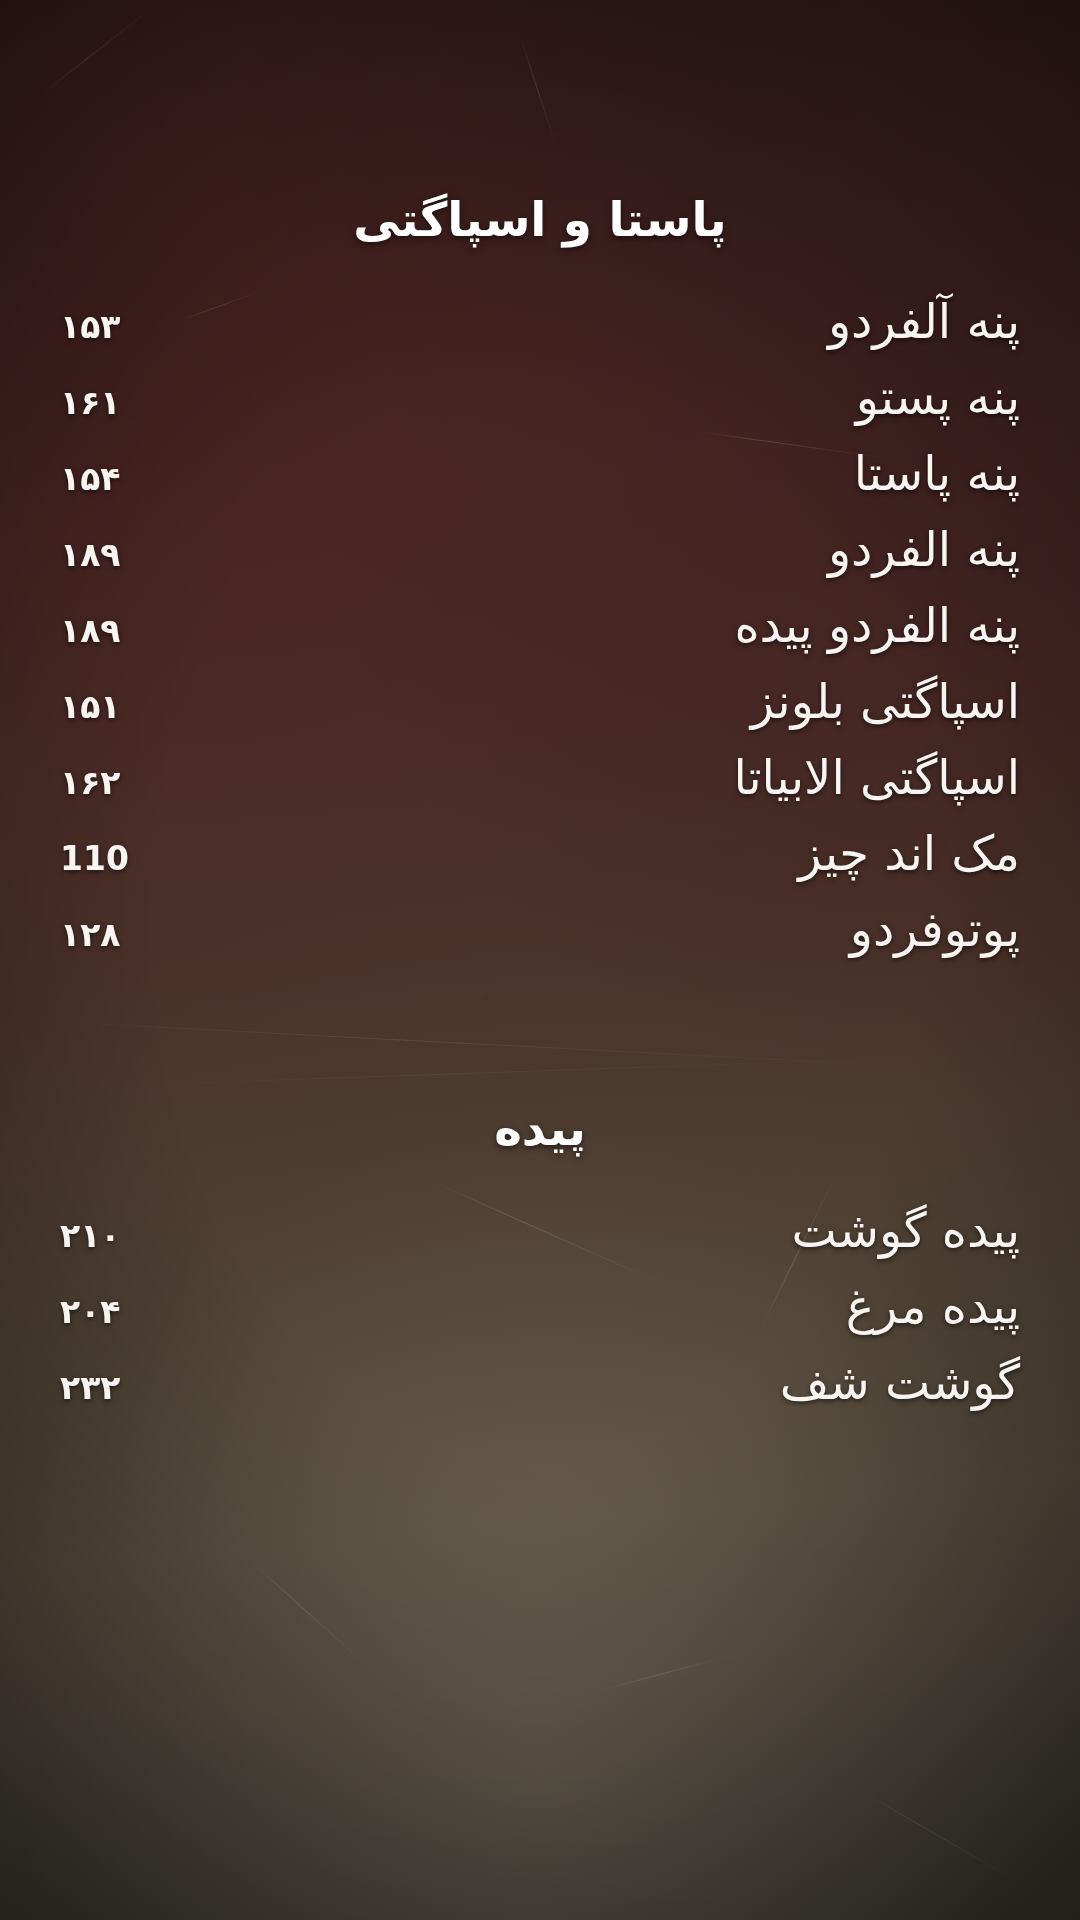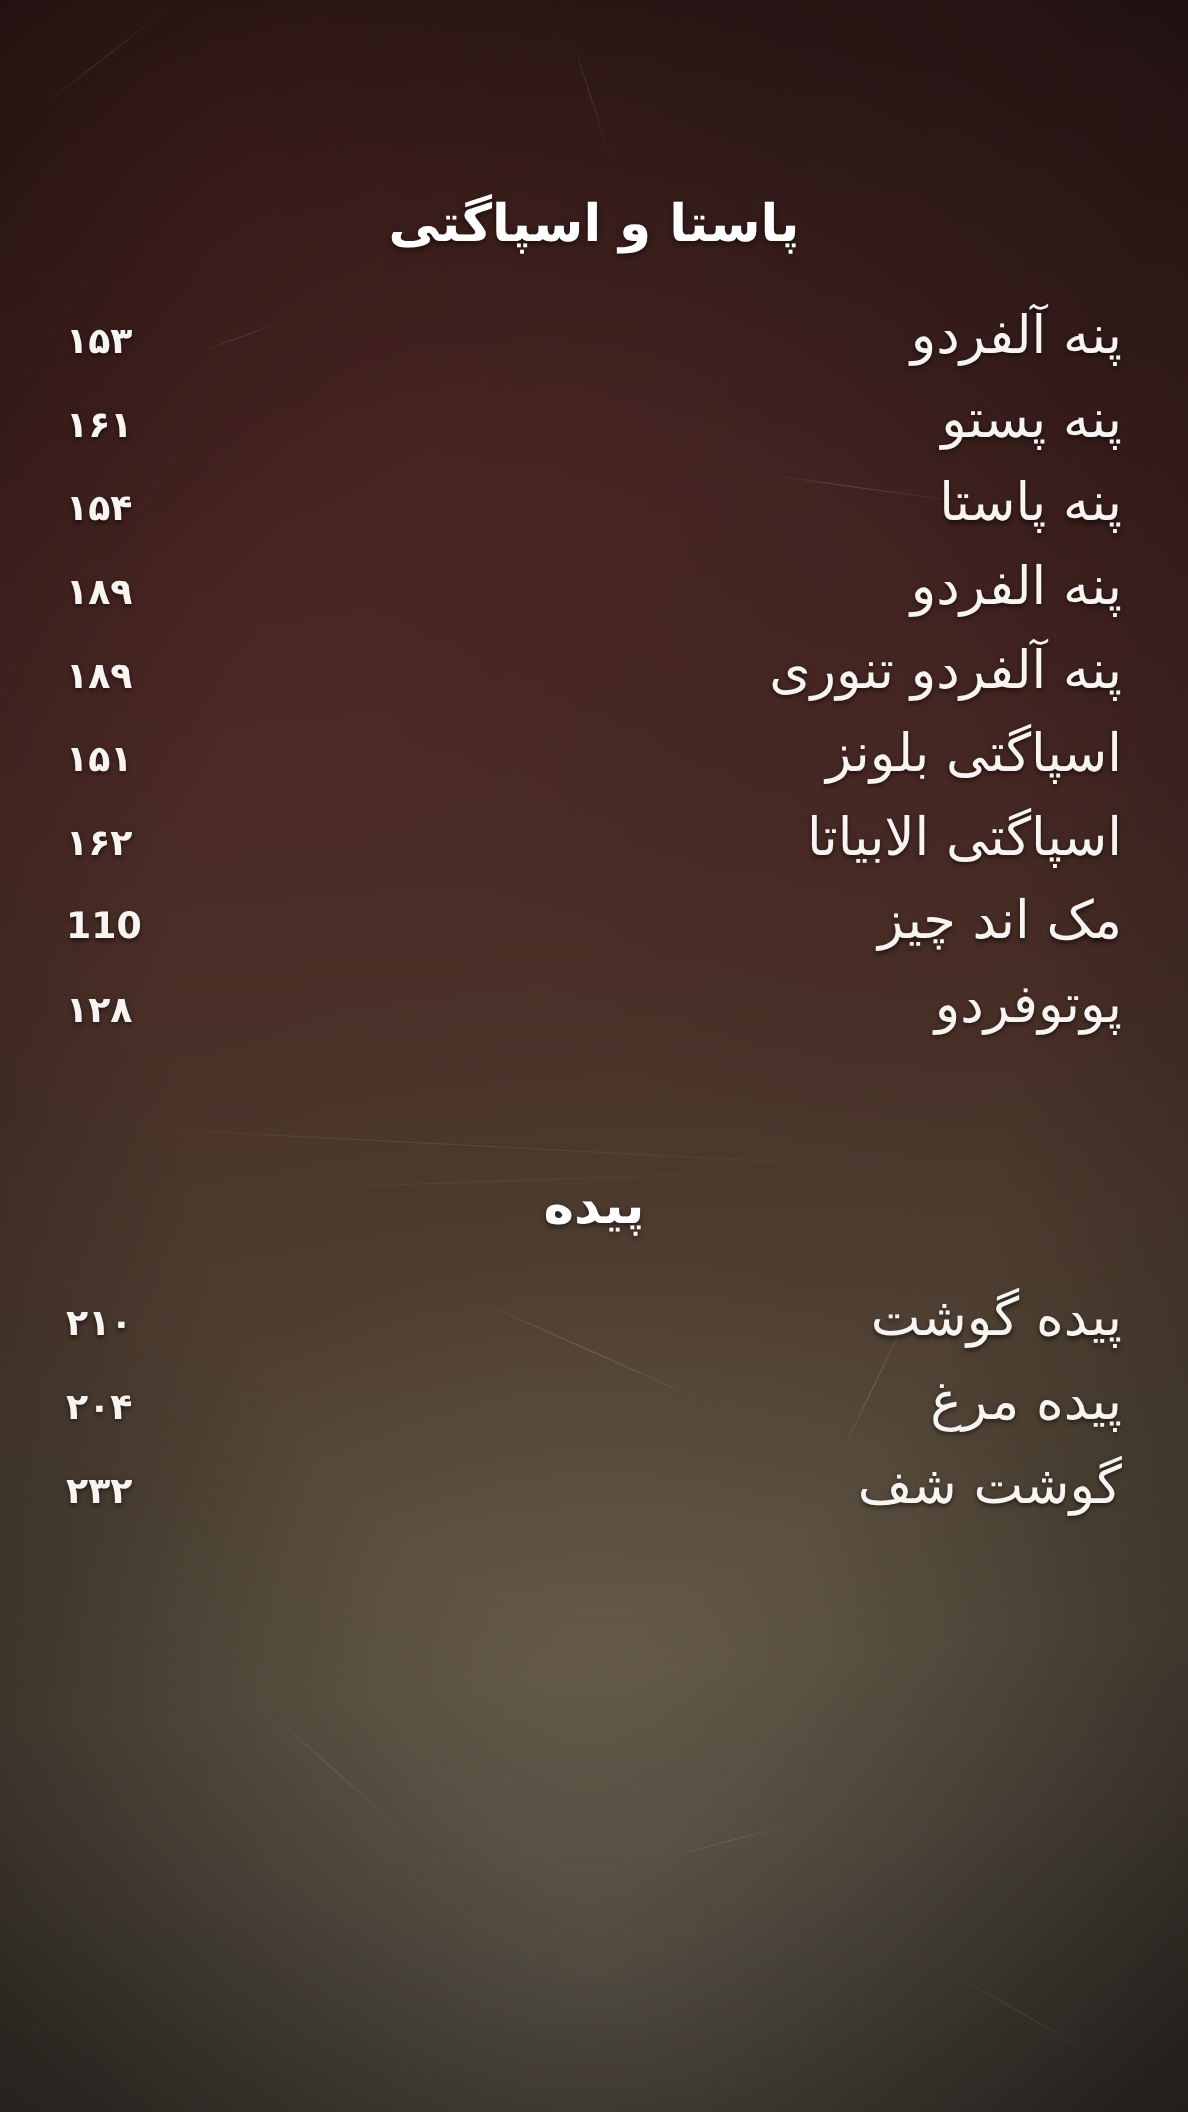--- a/index.html
+++ b/index.html
@@ -68,34 +68,34 @@
     position: absolute;
     inset: 0;
     pointer-events: none;
     background:
       radial-gradient(ellipse 78% 62% at 50% 48%, rgba(0,0,0,0) 45%, rgba(0,0,0,0.40) 100%);
   }
 
   .content {
     position: absolute;
     inset: 0;
-    padding: 0 60px;
+    padding: 16px 60px;
     box-sizing: border-box;
   }
 
   .section-title {
     text-align: center;
     color: #ffffff;
     font-weight: bold;
     font-size: 47px;
     letter-spacing: 0.5px;
     text-shadow: 0 2px 6px rgba(0,0,0,0.55);
   }
   .section-1-title { margin-top: 176px; }
-  .section-2-title { margin-top: 0; }
+  .section-2-title { margin-top: 16px; }
 
   .items {
     margin-top: 46px;
     list-style: none;
     padding: 0;
   }
   .item-row {
     display: flex;
     align-items: baseline;
     justify-content: space-between;
@@ -154,21 +154,21 @@
       </li>
       <li class="item-row">
         <span class="item-name">پنه پاستا</span>
         <span class="item-price">۱۵۴</span>
       </li>
       <li class="item-row">
         <span class="item-name">پنه الفردو</span>
         <span class="item-price">۱۸۹</span>
       </li>
       <li class="item-row">
-        <span class="item-name">پنه آلفردو تنوری</span>
+        <span class="item-name">پنه الفردو پیده</span>
         <span class="item-price">۱۸۹</span>
       </li>
       <li class="item-row">
         <span class="item-name">اسپاگتی بلونز</span>
         <span class="item-price">۱۵۱</span>
       </li>
       <li class="item-row">
         <span class="item-name">اسپاگتی الابیاتا</span>
         <span class="item-price">۱۶۲</span>
       </li>

